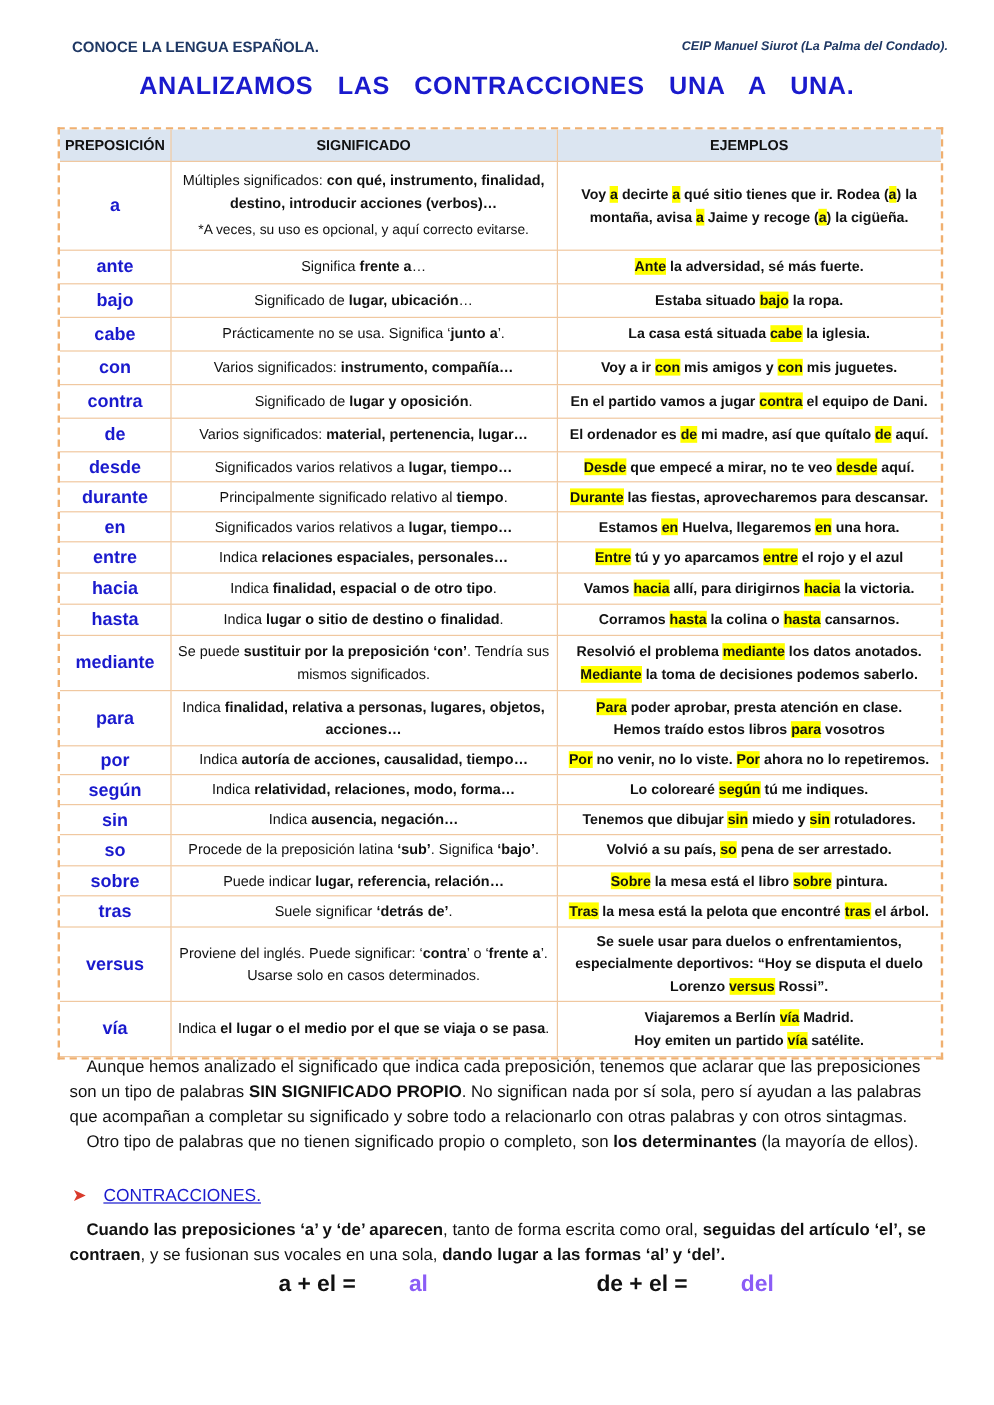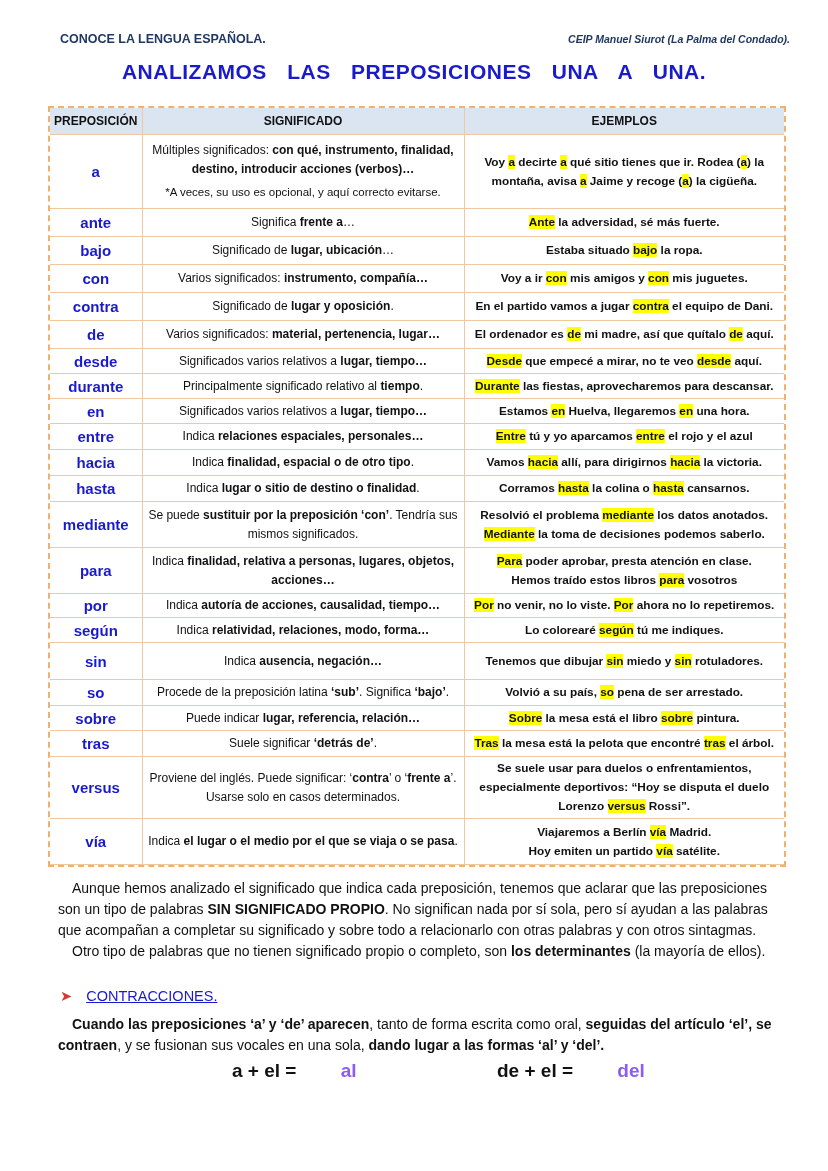--- a/index.html
+++ b/index.html
@@ -22,21 +22,21 @@
   .sec .arrow{color:#d93a2b;margin-right:14px;}
   .sec .lbl{text-decoration:underline;}
   .formula{position:absolute;top:1060px;font-size:19px;font-weight:bold;color:#111;}
   .formula .res{color:#8b5cf6;margin-left:39px;}
 </style>
 </head>
 <body>
 
 <div class="hdr-left">CONOCE LA LENGUA ESPAÑOLA.</div>
 <div class="hdr-right">CEIP Manuel Siurot (La Palma del Condado).</div>
-<div class="title">ANALIZAMOS LAS PREPOSICIONES UNA A UNA.</div>
+<div class="title">ANALIZAMOS LAS CONTRACCIONES UNA A UNA.</div>
 
 <div class="tbl-wrap">
   <table>
     <colgroup>
         <col style="width:92px">
         <col style="width:322px">
         <col>
       </colgroup>
     <thead>
       <tr>
@@ -53,20 +53,25 @@
         </tr>
         <tr style="height: 28px;">
           <td class="prep">ante</td>
           <td class="sig">Significa <b>frente a</b>…</td>
           <td class="ex" style="border-right:none"><span class="hl">Ante</span> la adversidad, sé más fuerte.</td>
         </tr>
         <tr style="height: 28px;">
           <td class="prep">bajo</td>
           <td class="sig">Significado de <b>lugar, ubicación</b>…</td>
           <td class="ex" style="border-right:none">Estaba situado <span class="hl">bajo</span> la ropa.</td>
+        </tr>
+        <tr style="height: 28px;">
+          <td class="prep">cabe</td>
+          <td class="sig">Prácticamente no se usa. Significa ‘<b>junto a</b>’.</td>
+          <td class="ex" style="border-right:none">La casa está situada <span class="hl">cabe</span> la iglesia.</td>
         </tr>
         <tr style="height: 28px;">
           <td class="prep">con</td>
           <td class="sig">Varios significados: <b>instrumento, compañía…</b></td>
           <td class="ex" style="border-right:none">Voy a ir <span class="hl">con</span> mis amigos y <span class="hl">con</span> mis juguetes.</td>
         </tr>
         <tr style="height: 28px;">
           <td class="prep">contra</td>
           <td class="sig">Significado de <b>lugar y oposición</b>.</td>
           <td class="ex" style="border-right:none">En el partido vamos a jugar <span class="hl">contra</span> el equipo de Dani.</td>
@@ -119,21 +124,21 @@
         <tr style="height: 24px;">
           <td class="prep">por</td>
           <td class="sig">Indica <b>autoría de acciones, causalidad, tiempo…</b></td>
           <td class="ex" style="border-right:none"><span class="hl">Por</span> no venir, no lo viste. <span class="hl">Por</span> ahora no lo repetiremos.</td>
         </tr>
         <tr style="height: 25px;">
           <td class="prep">según</td>
           <td class="sig">Indica <b>relatividad, relaciones, modo, forma…</b></td>
           <td class="ex" style="border-right:none">Lo colorearé <span class="hl">según</span> tú me indiques.</td>
         </tr>
-        <tr style="height: 37px;">
+        <tr style="height: 25px;">
           <td class="prep">sin</td>
           <td class="sig">Indica <b>ausencia, negación…</b></td>
           <td class="ex" style="border-right:none">Tenemos que dibujar <span class="hl">sin</span> miedo y <span class="hl">sin</span> rotuladores.</td>
         </tr>
         <tr style="height: 26px;">
           <td class="prep">so</td>
           <td class="sig">Procede de la preposición latina <b>‘sub’</b>. Significa <b>‘bajo’</b>.</td>
           <td class="ex" style="border-right:none">Volvió a su país, <span class="hl">so</span> pena de ser arrestado.</td>
         </tr>
         <tr style="height: 25px;">

